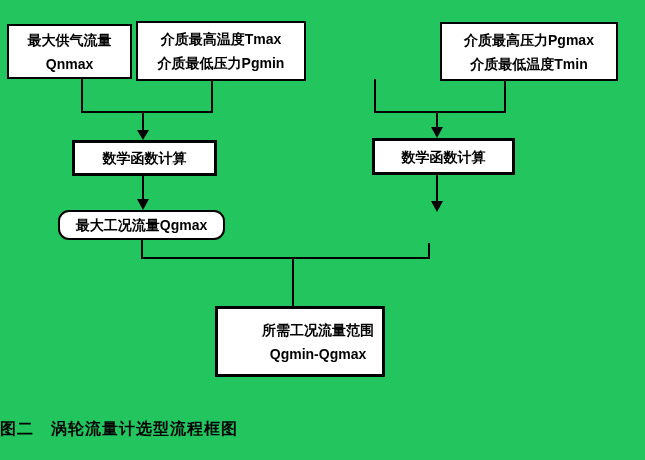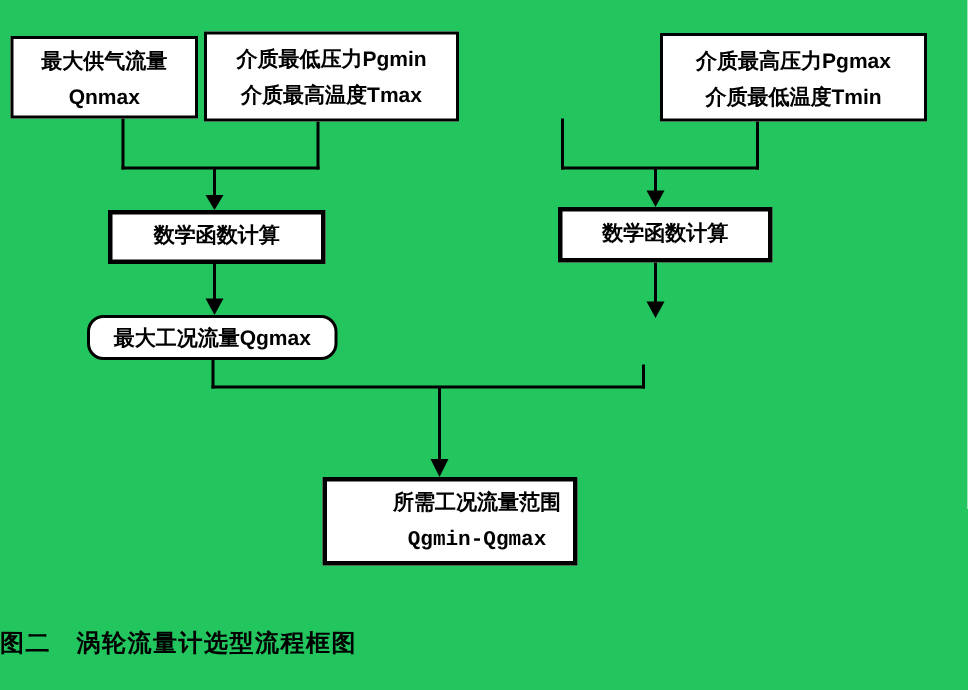--- a/index.html
+++ b/index.html
@@ -40,21 +40,20 @@
     flex-direction: column;
     align-items: center;
     justify-content: center;
     text-align: center;
     font-weight: bold;
     font-size: 14px;
     line-height: 24px;
   }
   .fbox.thick {
     border-width: 3px;
-    font-family: Liberation Mono, monospace;
   }
   .fbox .t {
     white-space: nowrap;
   }
   .caption {
     position: absolute;
     left: 0;
     top: 419px;
     width: 622px;
     color: #000000;
@@ -94,22 +93,22 @@
     <line x1="293" y1="258" x2="293" y2="308"></line>
     <polygon points="287,306 299,306 293,318"></polygon>
   </svg>
 
   <div class="fbox" style="left:7px; top:24px; width:125px; height:55px;">
     <div class="t">最大供气流量</div>
     <div class="t">Qnmax</div>
   </div>
 
   <div class="fbox" style="left:136px; top:21px; width:170px; height:60px;">
+    <div class="t">介质最高温度Tmax</div>
     <div class="t">介质最低压力Pgmin</div>
-    <div class="t">介质最高温度Tmax</div>
   </div>
 
 
   <div class="fbox" style="left:440px; top:22px; width:178px; height:59px;">
     <div class="t">介质最高压力Pgmax</div>
     <div class="t">介质最低温度Tmin</div>
   </div>
 
   <div class="fbox thick" style="left:72px; top:140px; width:145px; height:36px;">
     <div class="t">数学函数计算</div>
@@ -117,20 +116,20 @@
 
   <div class="fbox thick" style="left:372px; top:138px; width:143px; height:37px;">
     <div class="t">数学函数计算</div>
   </div>
 
   <div class="fbox" style="left:58px; top:210px; width:167px; height:30px;border-radius:11px;">
     <div class="t">最大工况流量Qgmax</div>
   </div>
 
 
-  <div class="fbox thick" style="left:215px; top:318px; width:170px; height:59px;padding-left:36px;">
+  <div class="fbox thick" style="left:215px; top:306px; width:170px; height:71px;padding-left:36px;">
     <div class="t">所需工况流量范围</div>
     <div class="t">Qgmin-Qgmax</div>
   </div>
 
   <div class="caption">图二　涡轮流量计选型流程框图</div>
 
 </div>
 
 </body></html>

